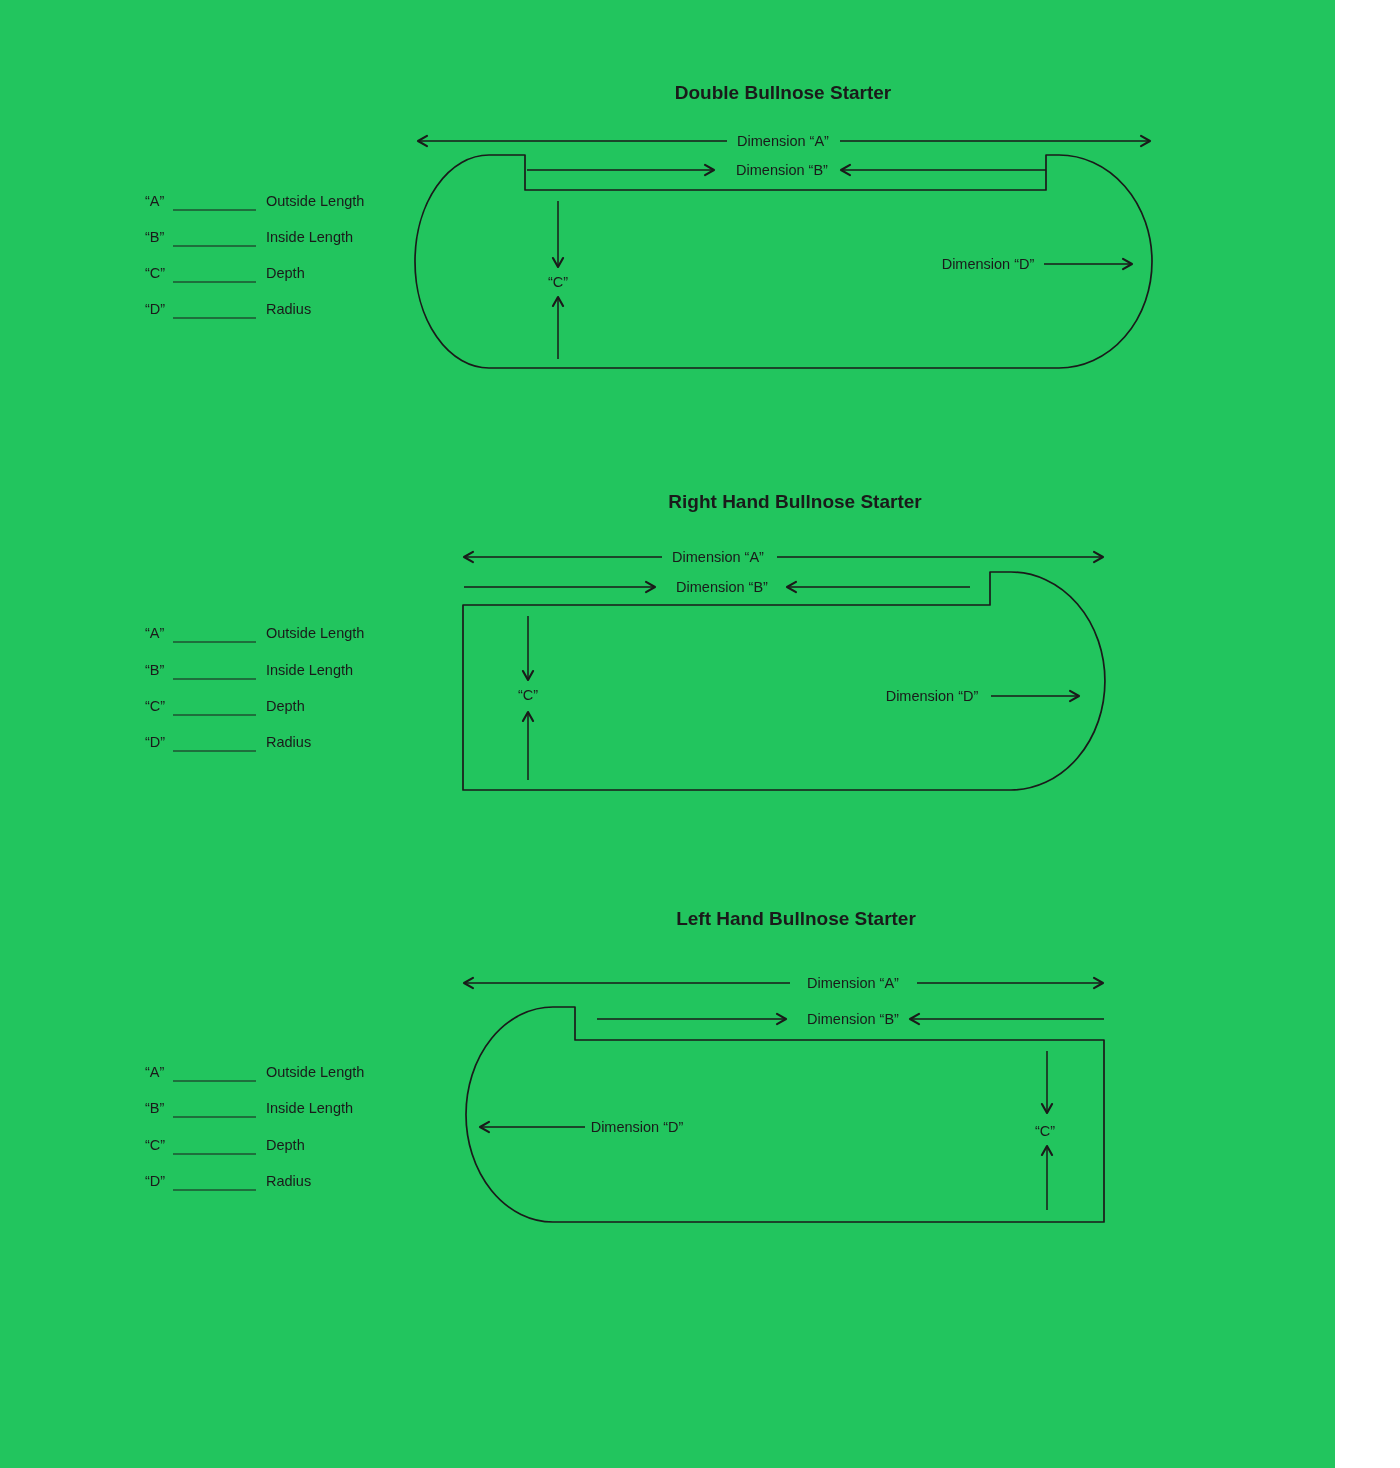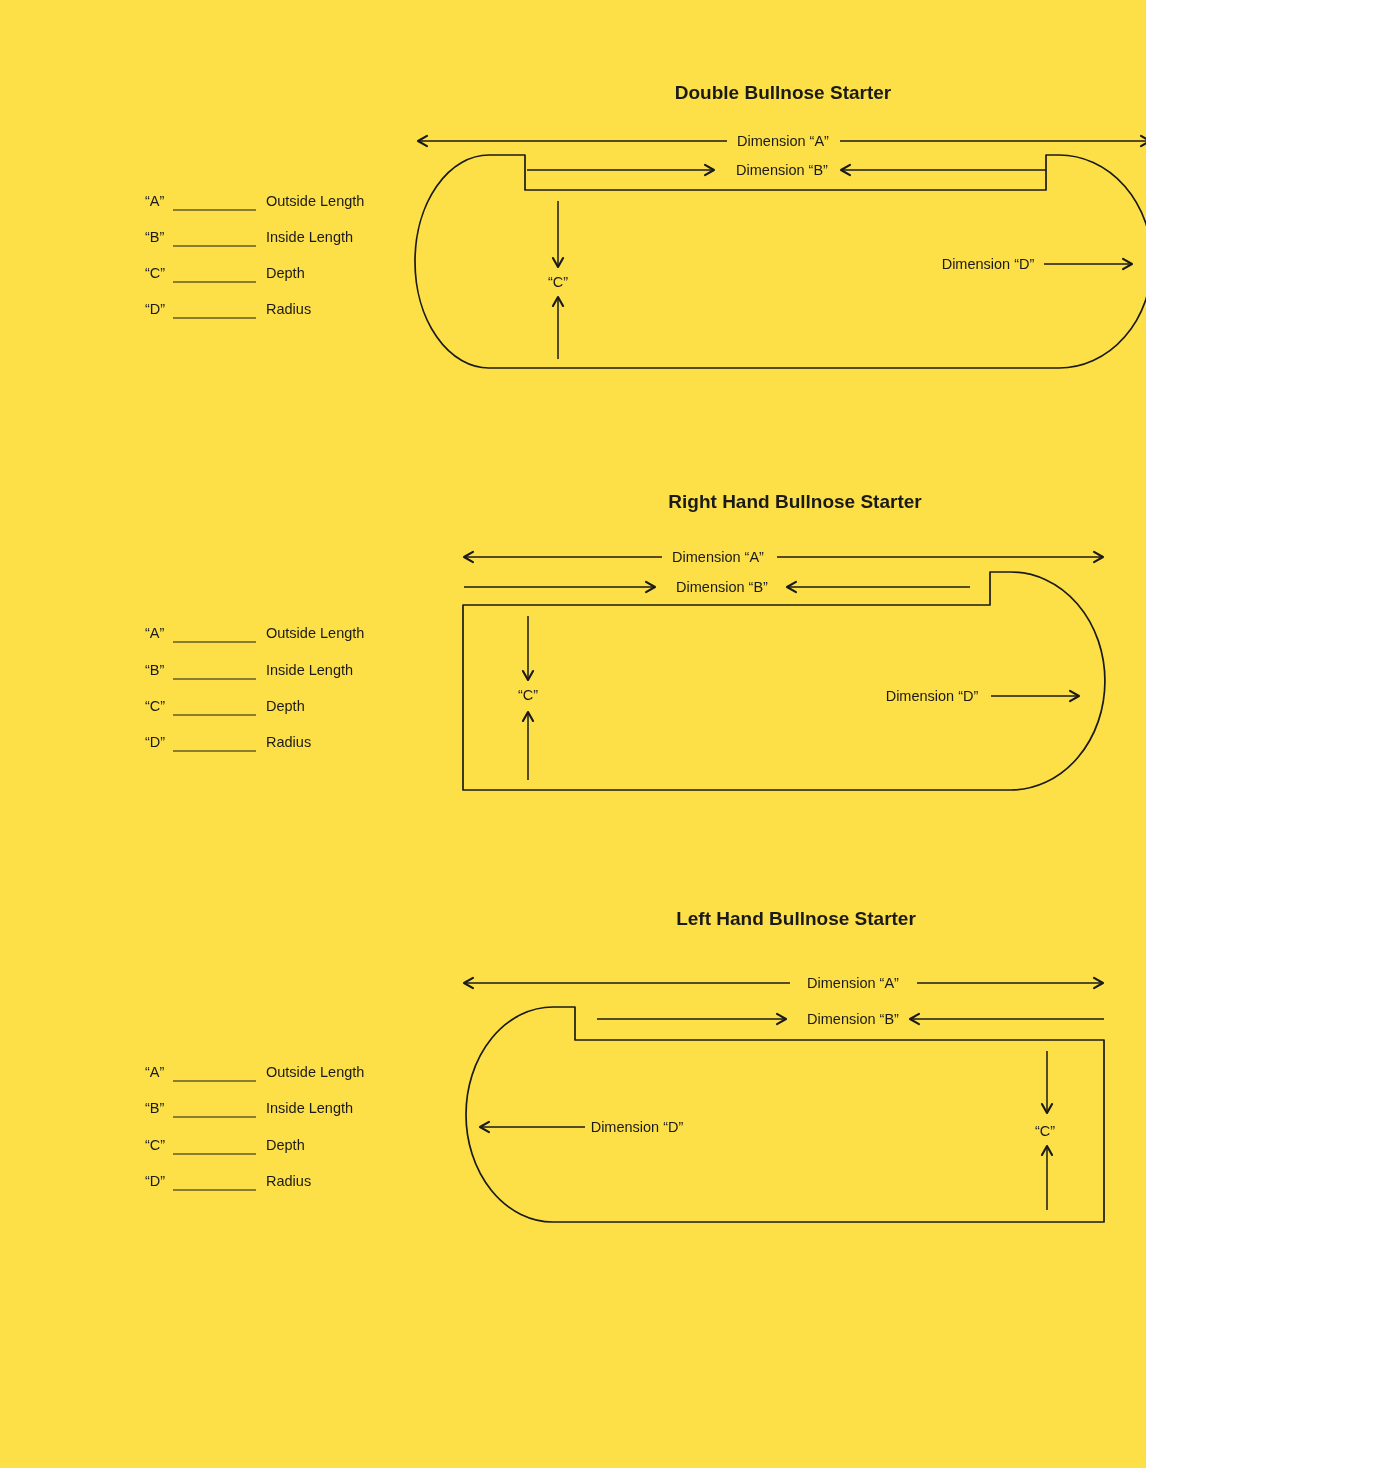--- a/index.html
+++ b/index.html
@@ -2,23 +2,23 @@
 <html><head>
 <meta charset="utf-8">
 <style>
   html, body {
     margin: 0;
     padding: 0;
     background: #ffffff;
   }
   .page {
     position: relative;
-    width: 1146px;
+    width: 1335px;
     height: 1468px;
-    background: #fde047;
+    background: #22c55e;
     overflow: hidden;
   }
   svg { display: block; }
   text {
     font-family: "Liberation Sans", sans-serif;
     fill: #1a1a1a;
   }
   .title {
     font-size: 19px;
     font-weight: 700;

